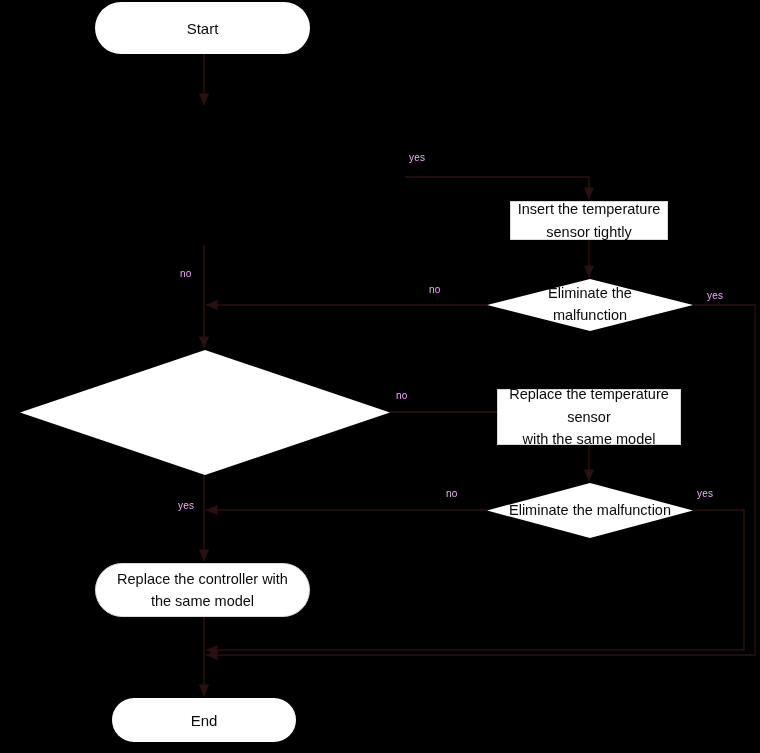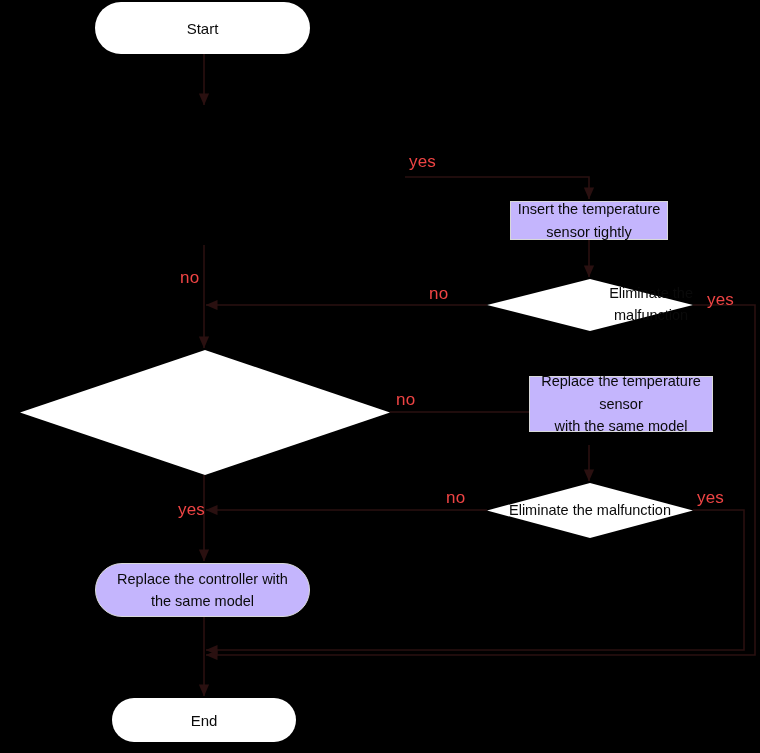--- a/index.html
+++ b/index.html
@@ -3,28 +3,28 @@
 <meta charset="utf-8">
 <style>
   html,body{margin:0;padding:0;background:#000;}
   body{width:760px;height:753px;font-family:"Liberation Sans",sans-serif;overflow:hidden;}
   #canvas{position:relative;width:760px;height:753px;background:#000;}
   svg.edges{position:absolute;left:0;top:0;width:760px;height:753px;}
 
   .node{position:absolute;box-sizing:border-box;display:flex;align-items:center;justify-content:center;text-align:center;color:#0a0a0a;}
 
   .terminator{background:#fff;border-radius:60px;font-size:15px;}
-  .process{background:#c4b5fd;border:1px solid #d8d8d8;font-size:14.5px;line-height:1.55;}
+  .process{background:#ffffff;border:1px solid #d8d8d8;font-size:14.5px;line-height:1.55;}
   .process .txt{white-space:pre-line;padding:0 2px;}
 
   .decision{background:transparent;}
   .decision .shape{position:absolute;left:0;top:0;width:100%;height:100%;}
   .decision .txt{position:relative;white-space:pre-line;line-height:1.5;font-size:14.5px;z-index:2;}
 
-  .edge-label{position:absolute;color:#ef4444;font-size:17px;letter-spacing:.2px;}
+  .edge-label{position:absolute;color:#f0abfc;font-size:10px;letter-spacing:.2px;}
   .d-lbl{white-space:pre-line;}
 </style>
 </head>
 <body>
 
 <div id="canvas">
 
   <svg class="edges" viewBox="0 0 760 753" xmlns="http://www.w3.org/2000/svg">
     <defs>
       <marker id="arr" markerWidth="9" markerHeight="9" refX="7.2" refY="3.2" orient="auto" markerUnits="strokeWidth">
@@ -50,35 +50,35 @@
   <div class="node terminator" style="left:95px;top:2px;width:215px;height:52px;">
     <span>Start</span>
   </div>
 
 
   <div class="node process" style="left:510px;top:201px;width:158px;height:39px;">
     <span class="txt">Insert the temperature
 sensor tightly</span>
   </div>
 
-  <div class="node decision" style="left:487px;top:279px;width:206px;height:52px;justify-content:flex-end;">
+  <div class="node decision" style="left:487px;top:279px;width:206px;height:52px;">
     <svg class="shape" viewBox="0 0 206 52" preserveAspectRatio="none">
       <polygon points="103,0 206,26 103,52 0,26" fill="#ffffff"></polygon>
     </svg>
     <span class="txt d-lbl">Eliminate the
 malfunction</span>
   </div>
 
   <div class="node decision" style="left:20px;top:350px;width:370px;height:125px;">
     <svg class="shape" viewBox="0 0 370 125" preserveAspectRatio="none">
       <polygon points="185,0 370,62.5 185,125 0,62.5" fill="#ffffff"></polygon>
     </svg>
   </div>
 
-  <div class="node process" style="left:497px;top:376px;width:184px;height:56px;margin-left:32px;">
+  <div class="node process" style="left:497px;top:389px;width:184px;height:56px;">
     <span class="txt">Replace the temperature sensor
 with the same model</span>
   </div>
 
   <div class="node decision" style="left:487px;top:483px;width:206px;height:55px;">
     <svg class="shape" viewBox="0 0 206 55" preserveAspectRatio="none">
       <polygon points="103,0 206,27.5 103,55 0,27.5" fill="#ffffff"></polygon>
     </svg>
     <span class="txt d-lbl">Eliminate the malfunction</span>
   </div>

